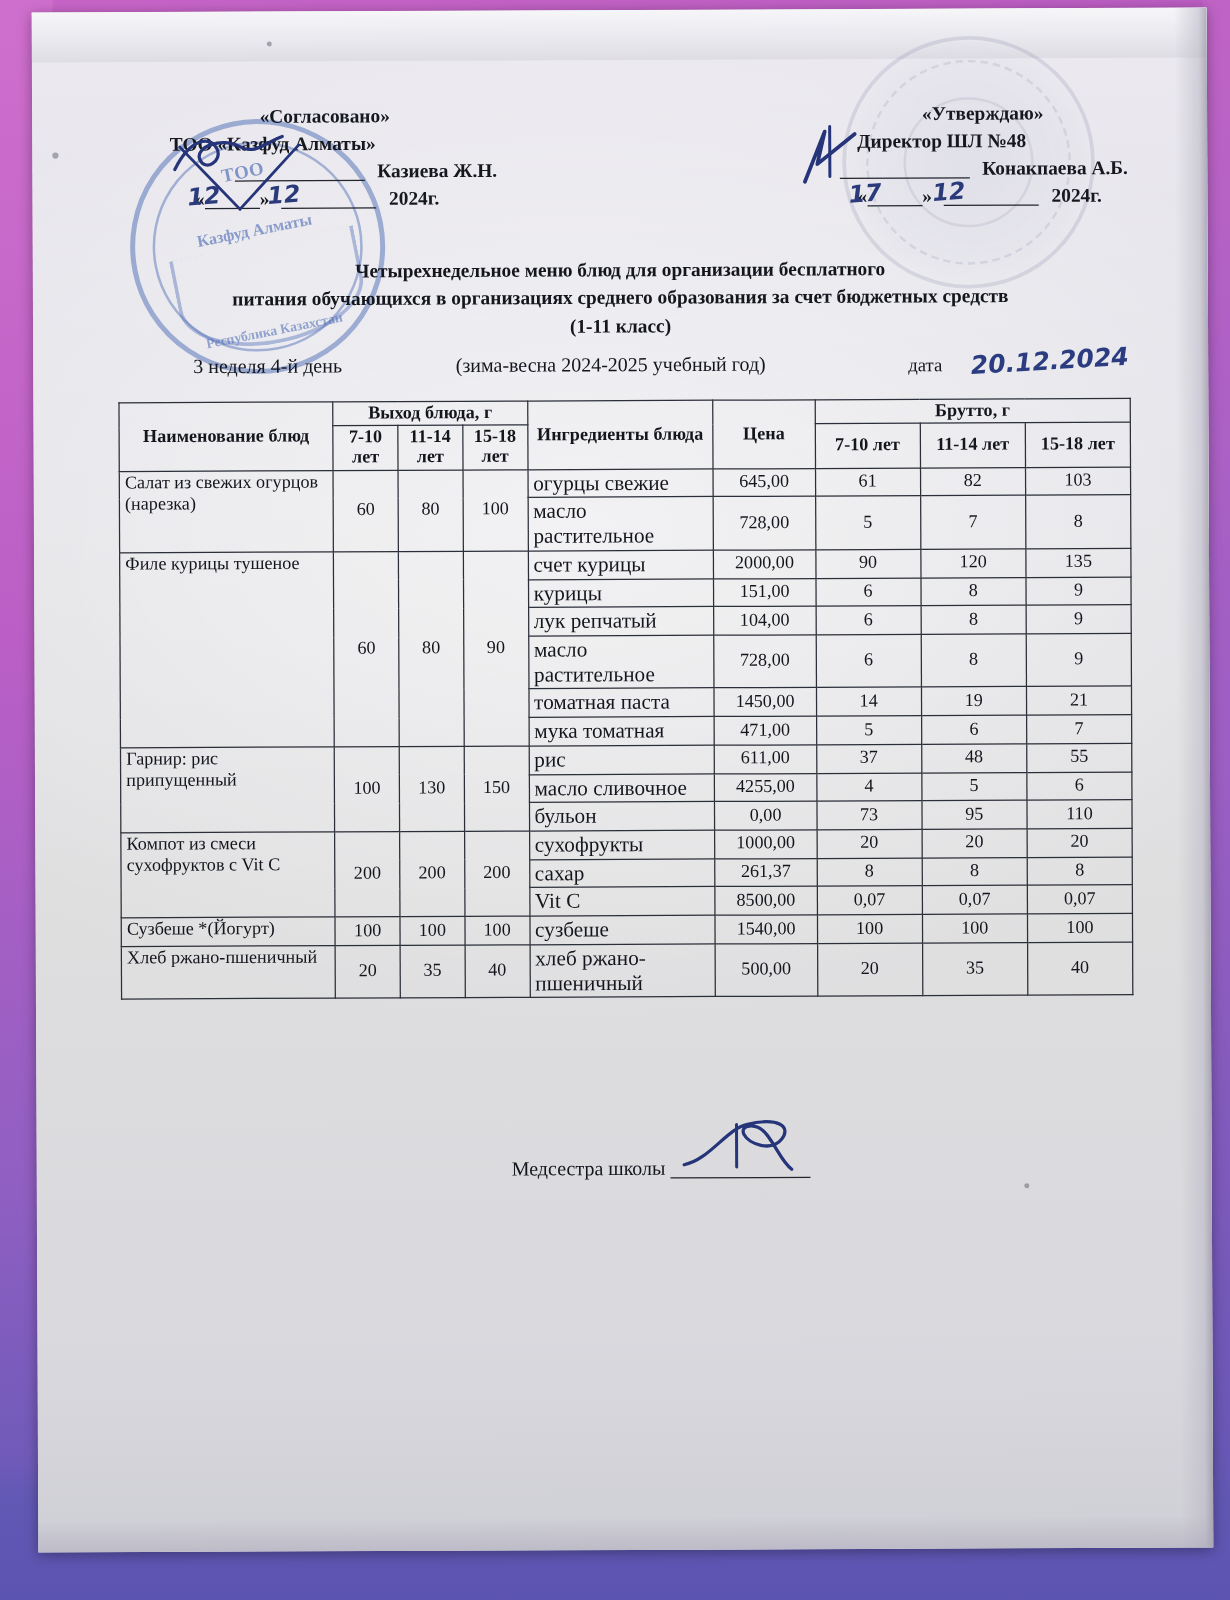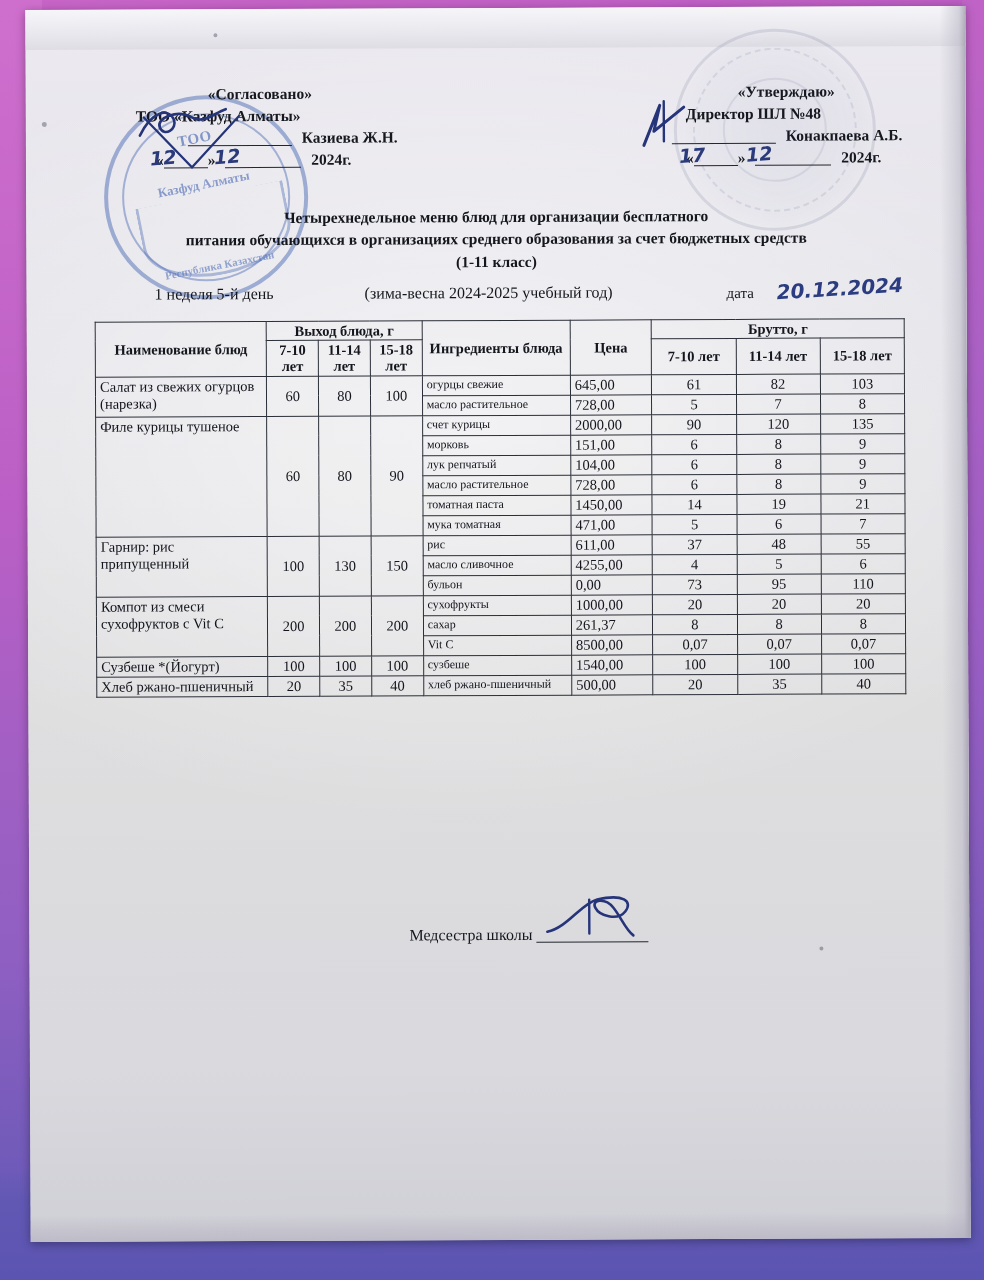--- a/index.html
+++ b/index.html
@@ -93,23 +93,23 @@
   .sb-dateval{position:absolute;left:722px;top:-6px;font:600 20px "DejaVu Sans",sans-serif;
     color:#2b3c80;font-style:italic;transform:rotate(-3.2deg);}
 
   
   table.menu{position:absolute;left:68px;top:312px;width:810px;border-collapse:collapse;
     font:400 14px "Liberation Serif",serif;color:#14161d;background:transparent;}
   table.menu th, table.menu td{border:1.4px solid #2b2f38;padding:1px 4px;
     background:rgba(255,255,255,0.06);}
   table.menu th{font-weight:700;text-align:center;font-size:14.5px;line-height:1.12;}
   td.name{text-align:left;padding:3px 6px;vertical-align:top;line-height:1.18;font-size:14.5px;margin-left:16px;}
-  td.ing{text-align:left;padding:3px 6px;line-height:1.16;font-size:12px;}
+  td.ing{text-align:left;padding:3px 6px;line-height:1.16;font-size:17px;}
   td.num{text-align:center;font-size:14.5px;}
-  td.price{font-size:14.5px;}
+  td.price{text-align:center;font-size:14.5px;}
   .col-name{width:166px;}
   .col-age{width:44px;}
   .col-ing{width:142px;}
   .col-price{width:74px;margin-top:45px;}
   .col-br{width:78px;}
 
   
   .footer{position:absolute;left:380px;top:918px;font:400 16px "Liberation Serif",serif;color:#14161d;}
   .footer .fline{display:inline-block;border-bottom:1.6px solid #23262e;width:112px;height:16px;
     vertical-align:-3px;margin-left:4px;}
@@ -188,21 +188,21 @@
         </div>
       </div>
 
       <div class="title">
         <div>Четырехнедельное меню блюд для организации бесплатного</div>
         <div>питания обучающихся в организациях среднего образования за счет бюджетных средств</div>
         <div>(1-11 класс)</div>
       </div>
 
       <div class="subline">
-        <span class="sb-week">1 неделя 5-й день</span>
+        <span class="sb-week">3 неделя 4-й день</span>
         <span class="sb-season">(зима-весна 2024-2025 учебный год)</span>
         <span class="sb-datelbl">дата</span>
         <span class="sb-dateval">20.12.2024</span>
       </div>
 
       <table class="menu">
         <thead>
           <tr>
             <th class="col-name" rowspan="2">Наименование блюд</th>
             <th colspan="3">Выход блюда, г</th>
@@ -243,21 +243,21 @@
               <td class="num" rowspan="6">60</td>
               <td class="num" rowspan="6">80</td>
               <td class="num" rowspan="6">90</td>
               <td class="ing">счет курицы</td>
               <td class="price">2000,00</td>
               <td class="num">90</td>
               <td class="num">120</td>
               <td class="num">135</td>
             </tr>
             <tr>
-              <td class="ing">морковь</td>
+              <td class="ing">курицы</td>
               <td class="price">151,00</td>
               <td class="num">6</td>
               <td class="num">8</td>
               <td class="num">9</td>
             </tr>
             <tr>
               <td class="ing">лук репчатый</td>
               <td class="price">104,00</td>
               <td class="num">6</td>
               <td class="num">8</td>

